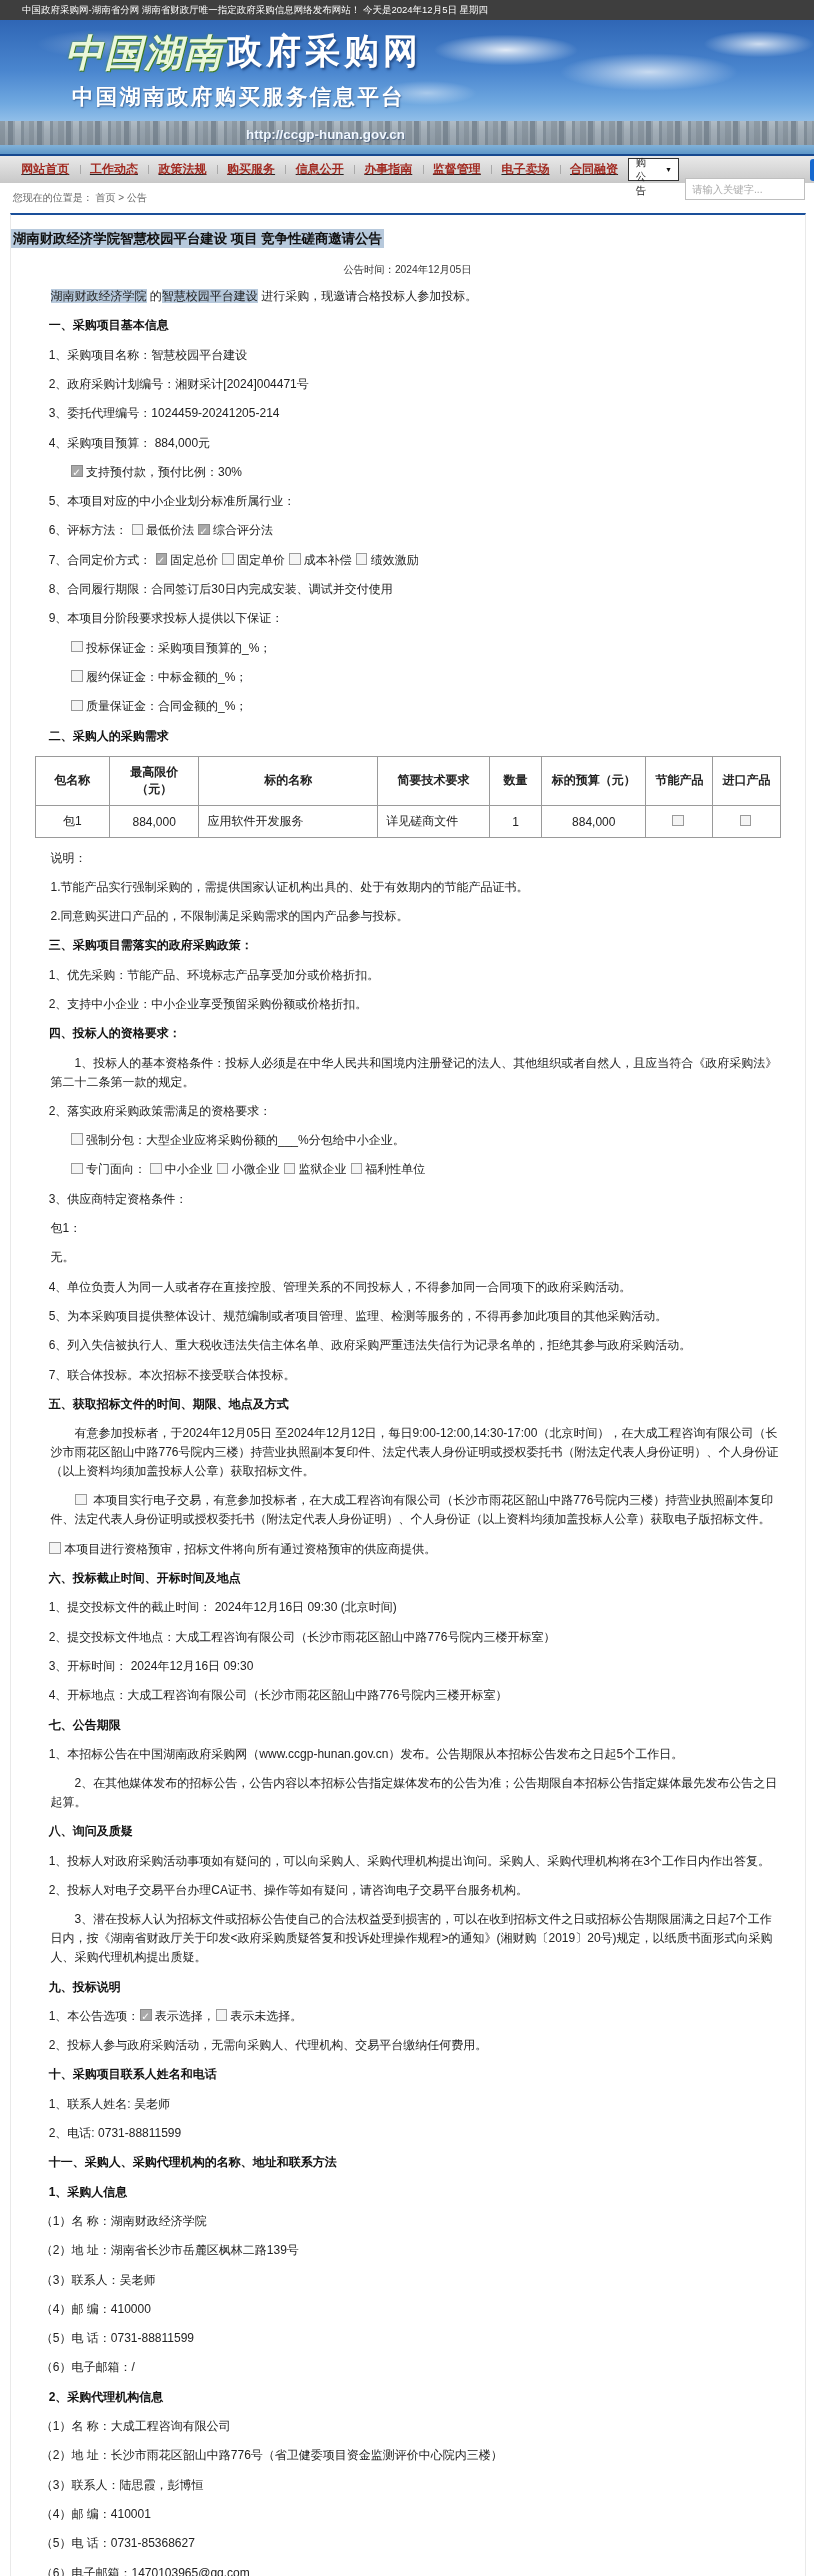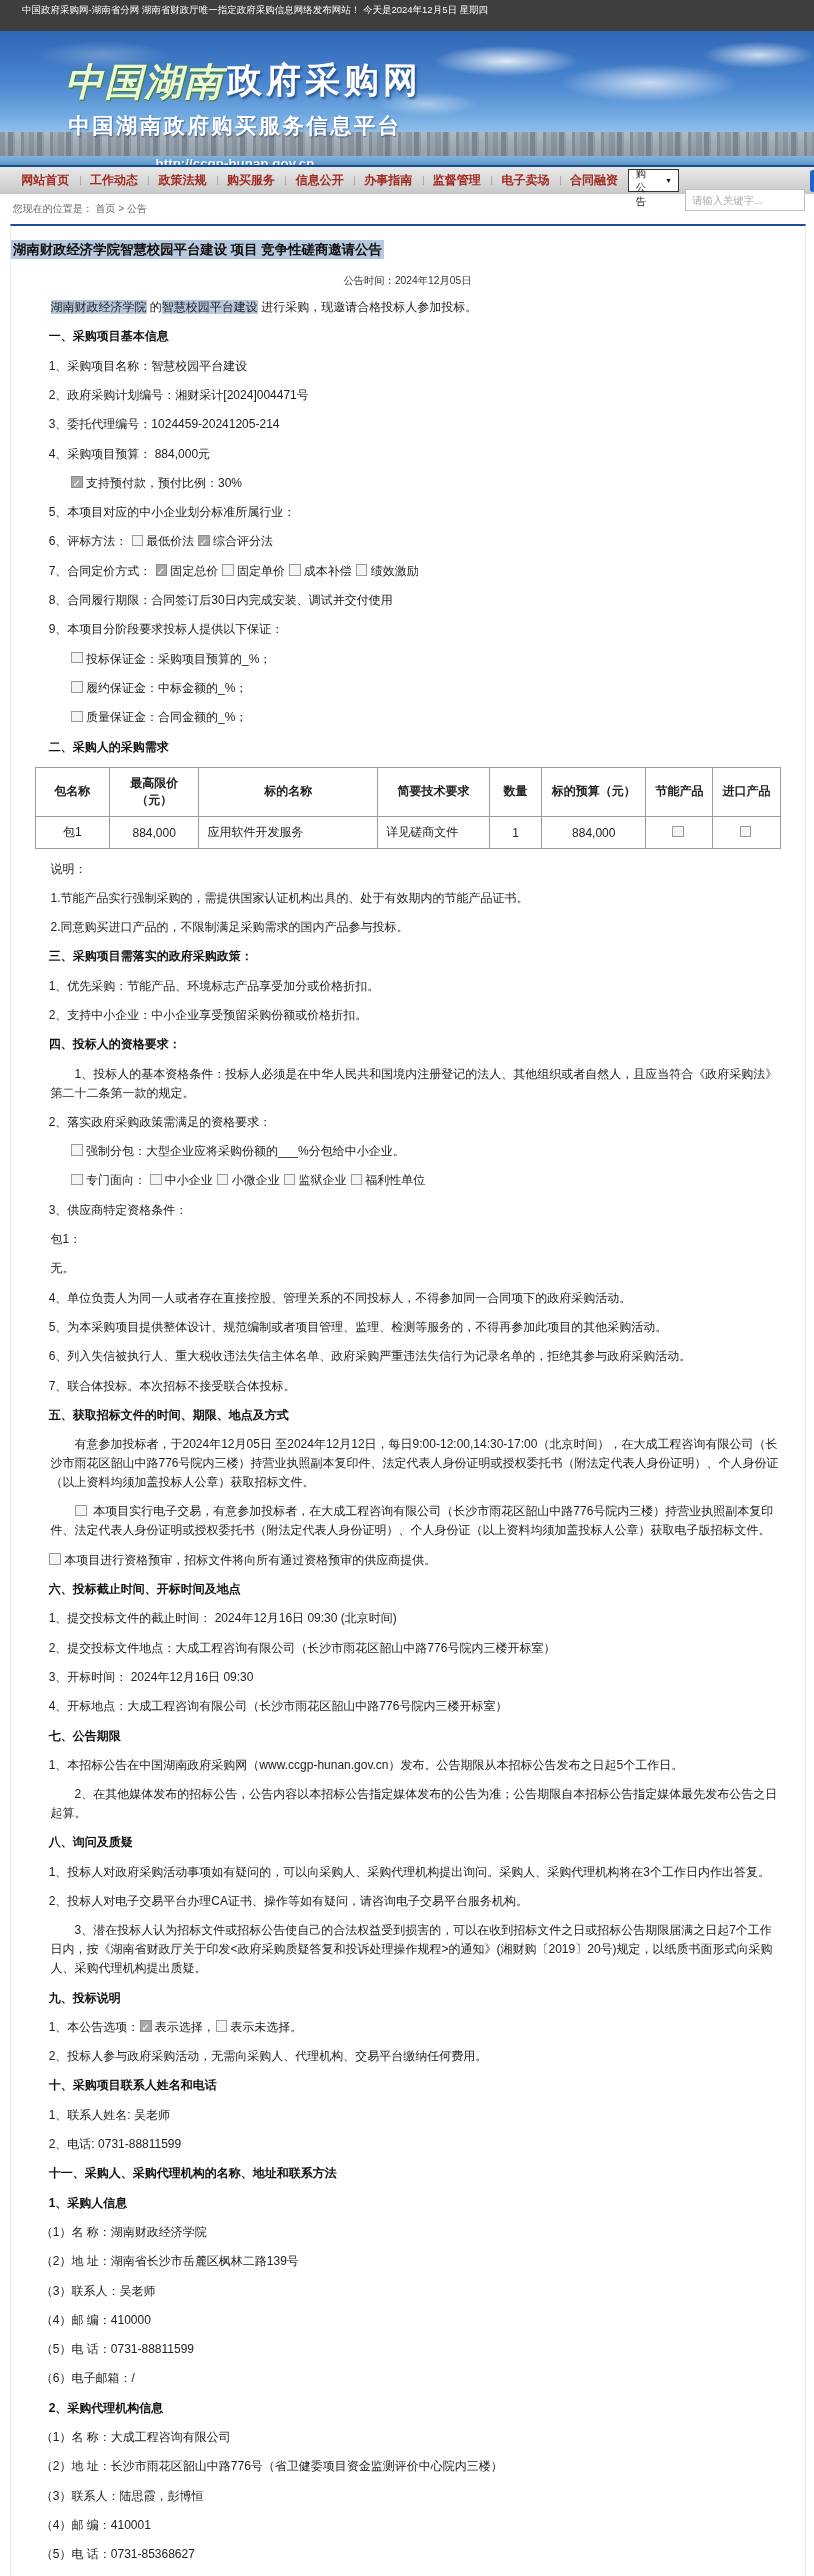--- a/index.html
+++ b/index.html
@@ -1,46 +1,46 @@
 <!DOCTYPE html>
 <html style="font-size:12.7px"><head>
 <meta charset="utf-8">
 <style>
   html,body{margin:0;padding:0;background:#fff;}
   body{width:815px;font-family:"Liberation Sans","DejaVu Sans",sans-serif;color:#222;}
   .page{width:815px;}
 
   
-  .topbar{height:31px;line-height:20.6px;background:#3e3e3e;color:#fff;font-size:9.5px;padding-left:22px;box-sizing:border-box;white-space:nowrap;}
+  .topbar{height:20px;line-height:20.6px;background:#3e3e3e;color:#fff;font-size:9.5px;padding-left:22px;box-sizing:border-box;white-space:nowrap;}
 
   
   .banner{position:relative;height:134px;overflow:hidden;
     background:linear-gradient(180deg,#2f66b5 0%,#4a86cf 38%,#6fa8e0 62%,#9cc6ec 80%,#bcd9f2 100%);}
   .clouds{position:absolute;inset:0;background:
     radial-gradient(ellipse 103px 22px at 506px 30px,rgba(255,255,255,.85),transparent 70%),
     radial-gradient(ellipse 127px 27px at 649px 52px,rgba(255,255,255,.7),transparent 70%),
     radial-gradient(ellipse 79px 19px at 759px 24px,rgba(255,255,255,.75),transparent 70%),
     radial-gradient(ellipse 71px 17.4px at 427px 73px,rgba(255,255,255,.45),transparent 70%),
     radial-gradient(ellipse 95px 20.6px at 103px 24px,rgba(255,255,255,.25),transparent 70%);}
   .skyline{position:absolute;left:0;right:0;bottom:8.7px;height:24px;opacity:.9;background:
     linear-gradient(180deg,rgba(110,120,130,.0) 0,rgba(110,120,130,.25) 40%,rgba(90,100,110,.35) 100%),
     repeating-linear-gradient(90deg,#8e979e 0 5.5px,#aab2b8 5.5px 8px,#79838c 8px 12.7px,#9aa3aa 12.7px 15px,#b4bcc2 15px 20.6px,#848e96 20.6px 24px,#a2abb2 24px 29px);}
   .water{position:absolute;left:0;right:0;bottom:0;height:8.7px;background:linear-gradient(180deg,#82b2d9,#5e97c8);}
-  .logo{position:absolute;left:65px;top:26px;width:340px;text-align:center;}
+  .logo{position:absolute;left:65px;top:8px;width:340px;text-align:right;}
   .logo-line{white-space:nowrap;}
   .logo-calli{font-family:"DejaVu Serif",serif;font-style:italic;font-weight:bold;font-size:38px;
     color:#eaf7d9;text-shadow:0.8px 0.8px 0 #3c7a1e,0 0 2.4px #4e8f2a;letter-spacing:1.6px;vertical-align:-3.2px;}
   .logo-main{font-size:35px;font-weight:900;color:#fff;letter-spacing:4px;text-shadow:1.6px 1.6px 2.4px rgba(15,45,95,.65);}
   .logo-sub{font-size:21.4px;font-weight:bold;color:#fff;letter-spacing:2.4px;margin-top:3.2px;text-shadow:0.8px 0.8px 1.6px rgba(15,45,95,.6);}
   .logo-url{font-size:13.4px;font-weight:bold;color:#f0f7ff;margin-top:16px;text-shadow:0.8px 0.8px 0.8px rgba(15,45,95,.5);}
 
   
   .nav{display:flex;align-items:center;height:29px;box-sizing:border-box;background:linear-gradient(#e9e9e9,#c8c8c8);
     border-top:2.4px solid #17498f;padding:0 11px;}
-  .nav-items{display:flex;align-items:center;}
+  .nav-items{display:flex;align-items:center;text-decoration:underline;}
   .nav-item{font-size:12px;font-weight:bold;color:#a12a21;padding:0 10.3px;position:relative;cursor:pointer;white-space:nowrap;}
   .nav-item + .nav-item::before{content:"";position:absolute;left:0;top:4px;bottom:4px;width:0.8px;background:#a9a9a9;}
   .search{margin-left:auto;display:flex;align-items:center;gap:5.5px;padding-right:4.7px;}
   .sel{display:flex;align-items:center;gap:9.5px;border:0.8px solid #333;background:#fff;height:20.6px;padding:0 6.3px;font-size:10.3px;cursor:pointer;}
   .sel .arr{font-size:7.1px;color:#111;}
   .inp{height:22px;width:120px;border:0.8px solid #bfbfbf;padding:0 6.3px;font-size:10.3px;box-sizing:border-box;color:#333;margin-top:39px;}
   .inp::placeholder{color:#aaa;}
   .sbtn{height:22px;width:38px;background:#1668cf;border:none;border-radius:3.2px;display:flex;align-items:center;justify-content:center;cursor:pointer;}
 
   

